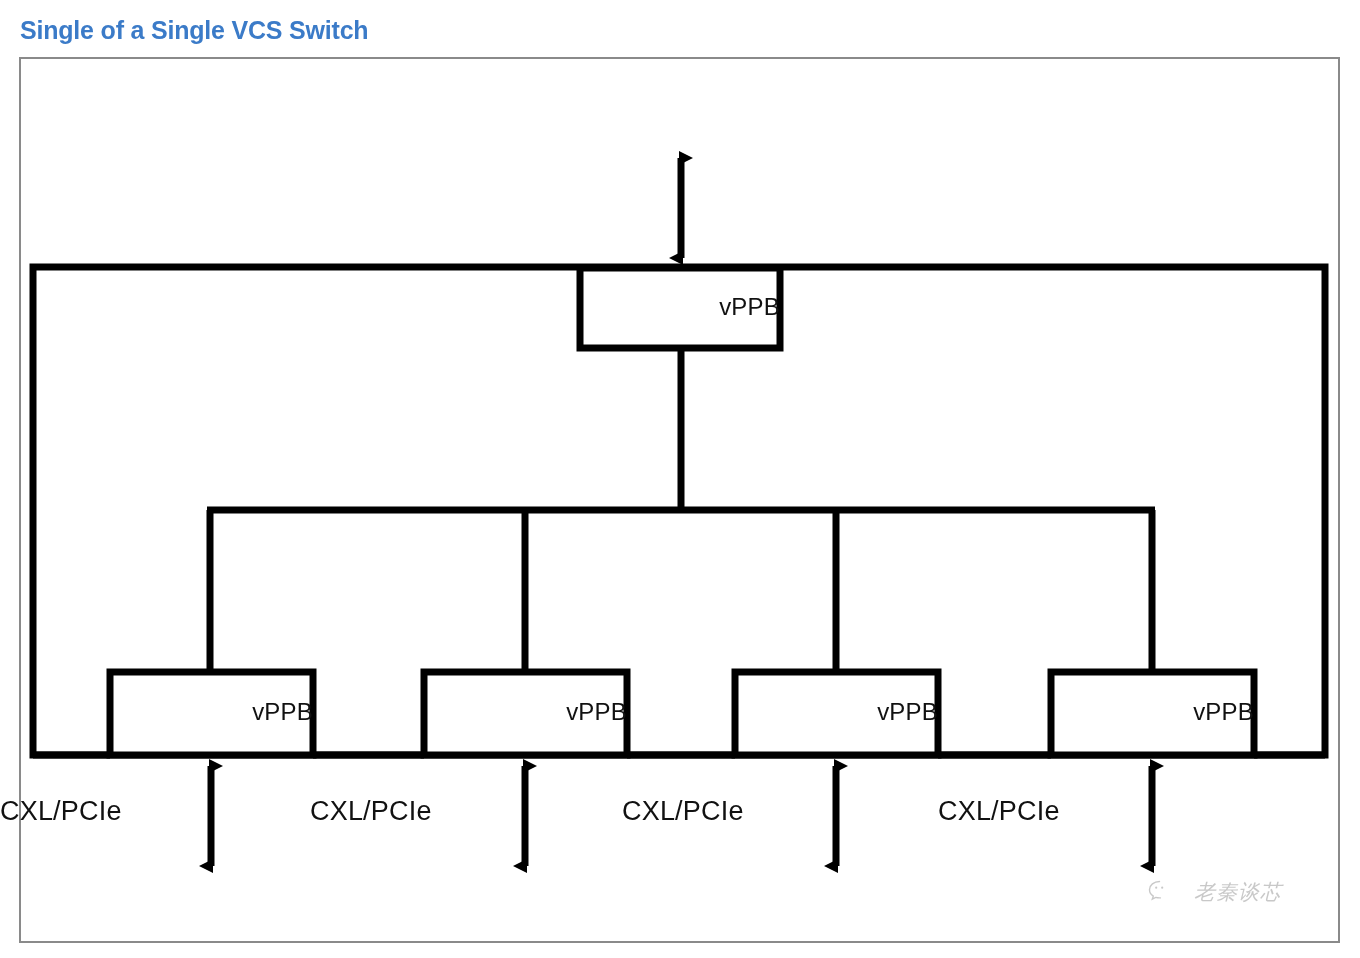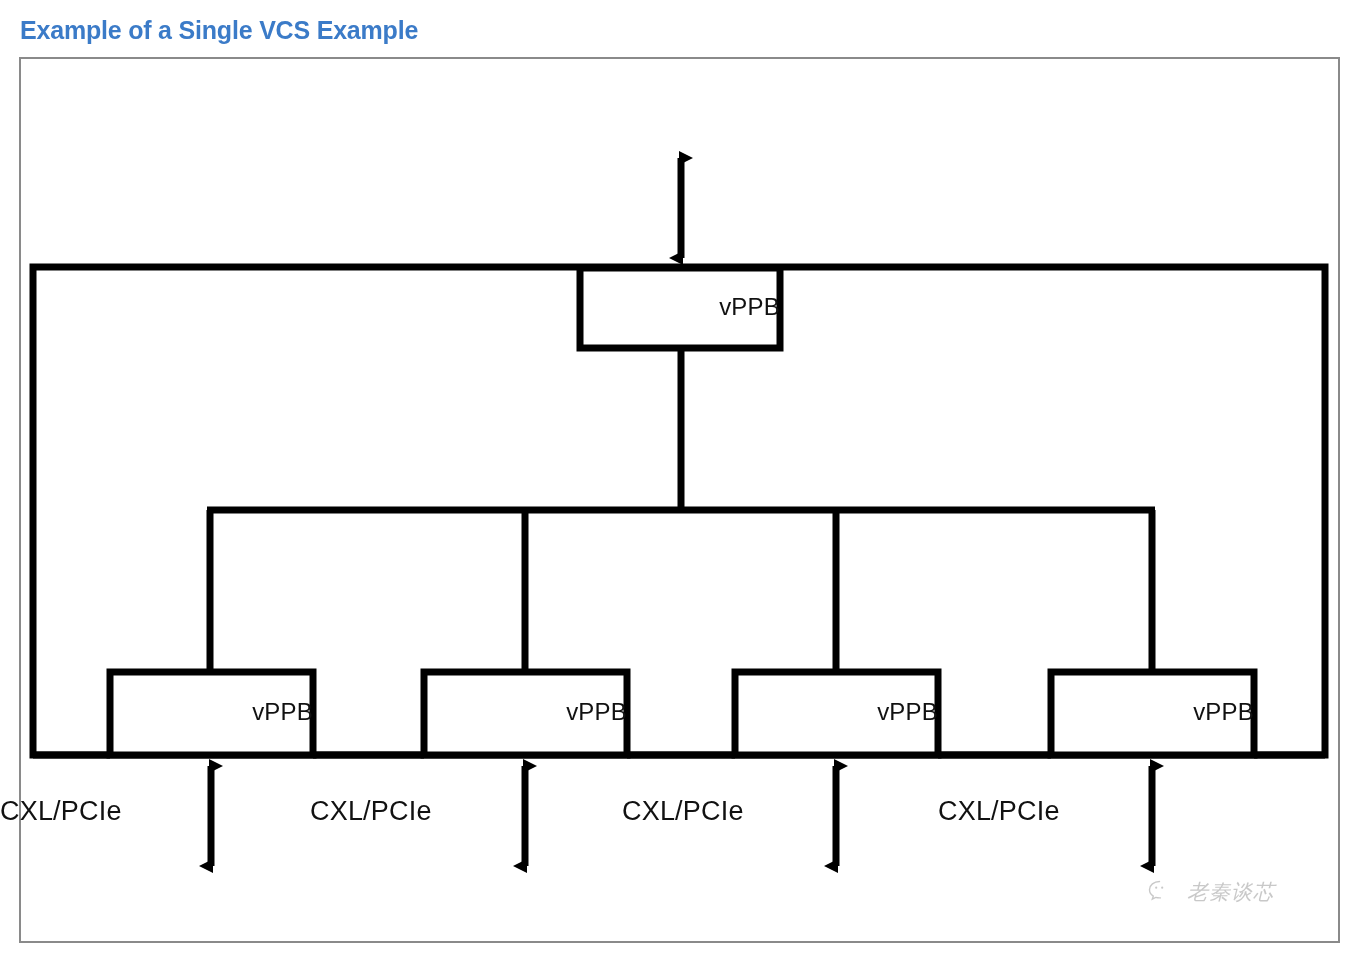--- a/index.html
+++ b/index.html
@@ -65,38 +65,38 @@
     white-space: nowrap;
     text-align: left;
     letter-spacing: 0.2px;
   }
   #watermark {
     position: absolute;
     left: 1148px;
     top: 878px;
     display: flex;
     align-items: center;
-    gap: 9px;
+    gap: 16px;
     opacity: 0.62;
   }
   #watermark .wm-text {
     font-family: "DejaVu Sans", sans-serif;
     font-size: 21px;
     color: #a8a8a8;
     letter-spacing: 1px;
     font-style: italic;
     white-space: nowrap;
   }
 </style>
 </head>
 <body>
 
 <div id="page">
 
-  <div id="page-title">Example of a Single VCS Example</div>
+  <div id="page-title">Single of a Single VCS Switch</div>
 
   <div id="diagram-frame"></div>
 
   <svg id="diagram-svg" viewBox="0 0 1360 958" xmlns="http://www.w3.org/2000/svg">
 
     <defs>
       <marker id="arrow-up" markerWidth="14" markerHeight="14" refX="7" refY="12" orient="auto" markerUnits="userSpaceOnUse">
         <path d="M7,0 L14,14 L0,14 Z" fill="#000000"></path>
       </marker>
       <marker id="arrow-down" markerWidth="14" markerHeight="14" refX="7" refY="2" orient="auto" markerUnits="userSpaceOnUse">

